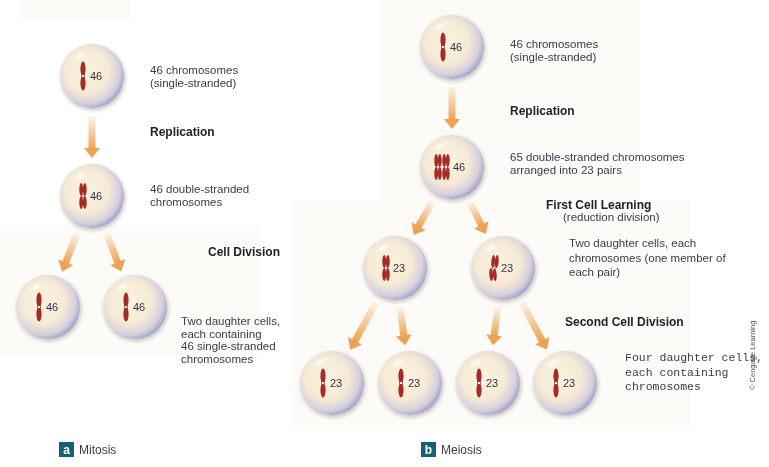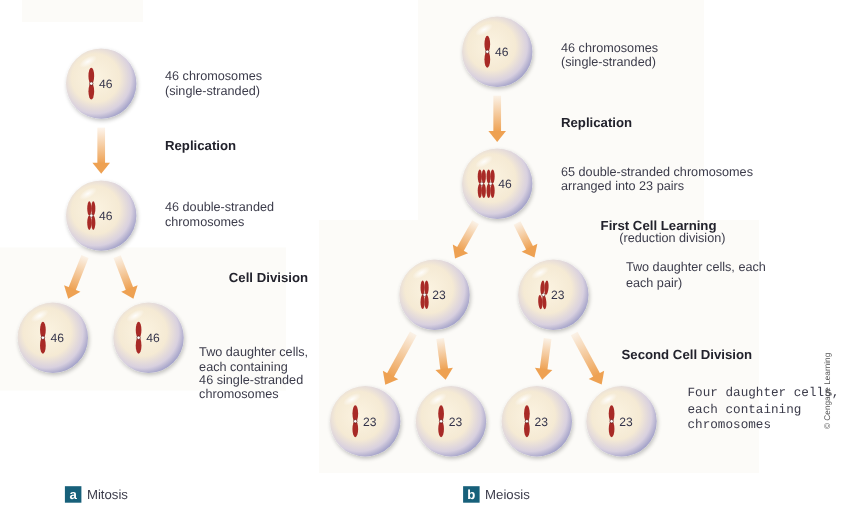--- a/index.html
+++ b/index.html
@@ -258,20 +258,21 @@
 </div>
 <div class="hdr" style="left:510px;top:104px;">Replication</div>
 <div class="lbl" style="left:510px;top:151px;">
   <div>65 double-stranded chromosomes</div>
   <div>arranged into 23 pairs</div>
 </div>
 <div class="hdr" style="left:546px;top:198px;">First Cell Learning</div>
 <div class="lbl" style="left:546px;top:211px;margin-left:17px;">(reduction division)</div>
 <div class="lbl" style="left:569px;top:236px;line-height:14.5px;">
   <div>Two daughter cells, each</div>
+  <div>chromosomes (one member of</div>
   <div>each pair)</div>
 </div>
 <div class="hdr" style="left:565px;top:315px;">Second Cell Division</div>
 <div class="lbl" style="left:625px;top:351px;line-height:14.5px;font-family:Liberation Mono, monospace;">
   <div>Four daughter cells,</div>
   <div>each containing</div>
   <div>chromosomes</div>
 </div>
 
 <div class="copyright">© Cengage Learning</div>

